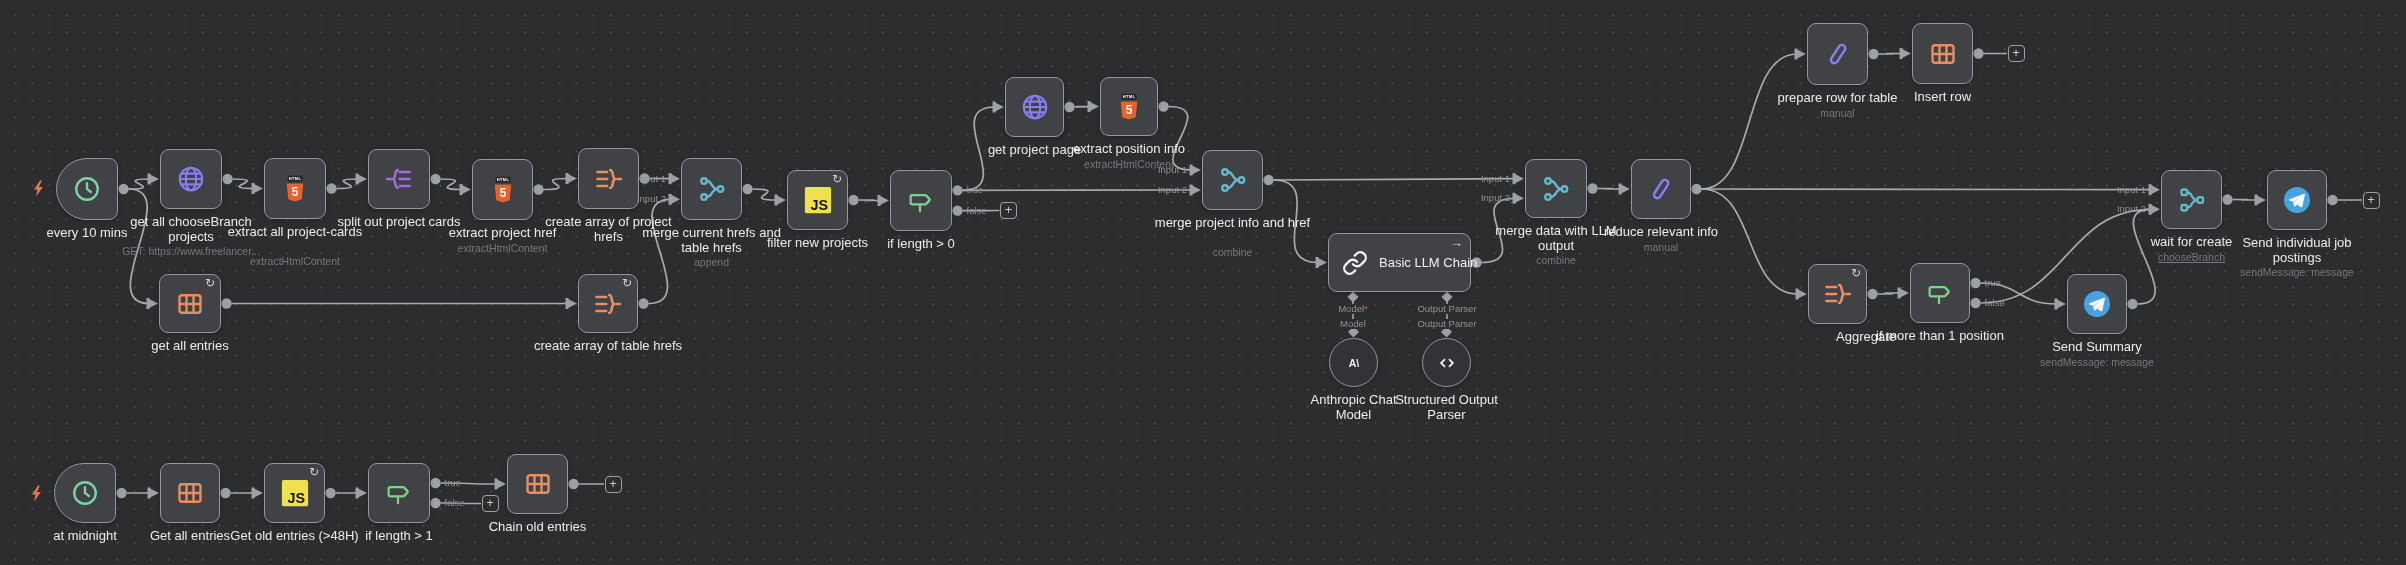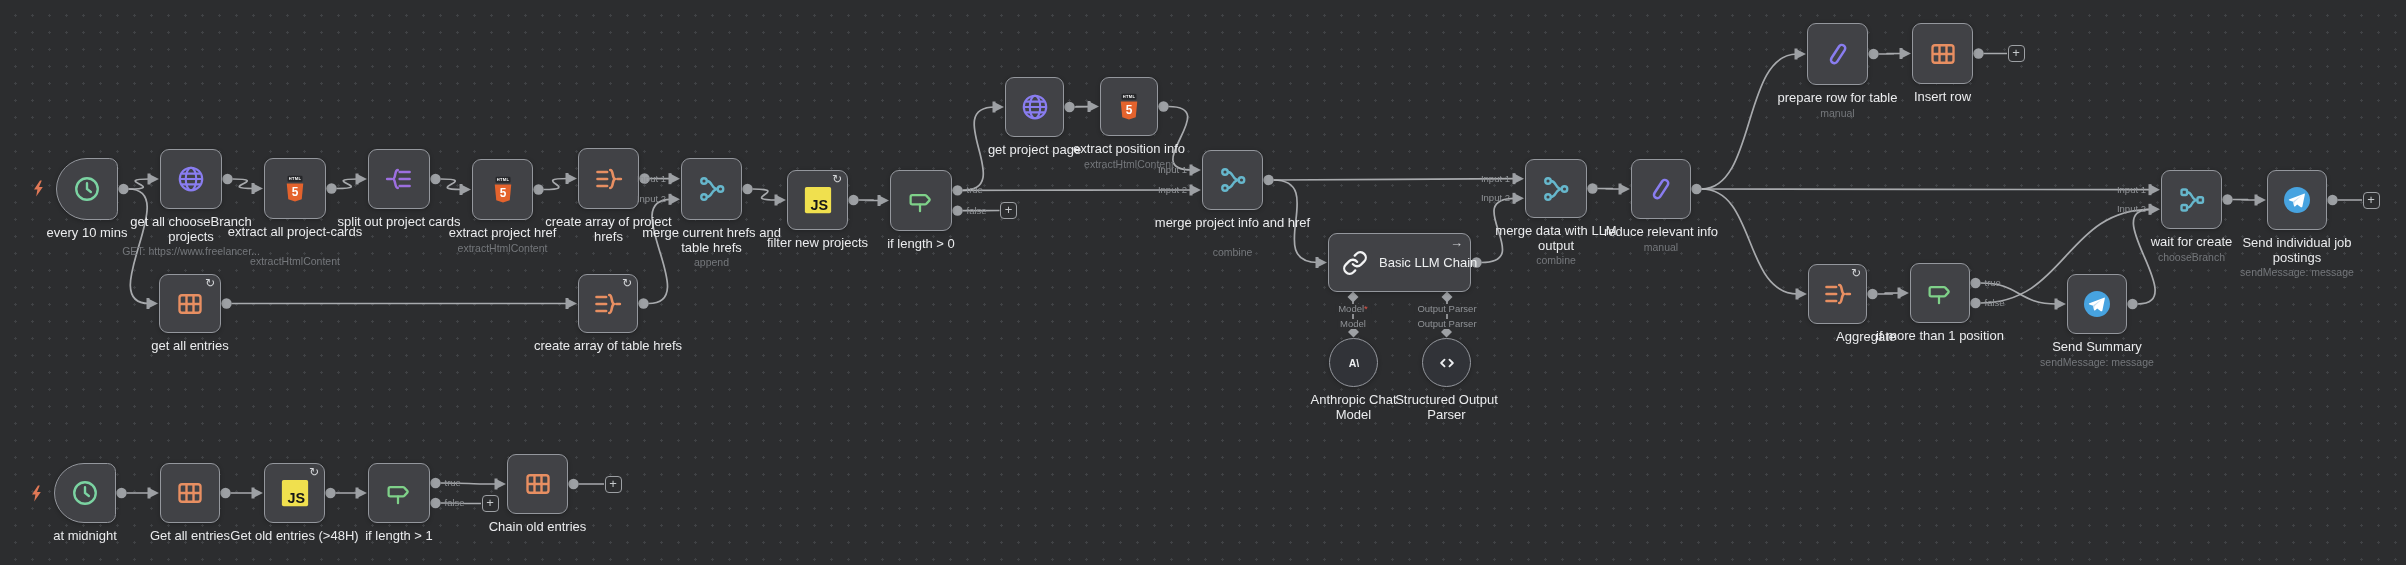--- a/index.html
+++ b/index.html
@@ -424,21 +424,21 @@
       <div class="icon-wrap">
         <svg width="30" height="30" viewBox="0 0 24 24" fill="none" stroke="#66b7cc" stroke-width="1.9">
           <rect x="3.6" y="3.6" width="4.4" height="4.4" rx="1.2"></rect>
           <rect x="3.6" y="16" width="4.4" height="4.4" rx="1.2"></rect>
           <rect x="16.4" y="9.8" width="4.4" height="4.4" rx="1.2"></rect>
           <path d="M8.2 5.8c4.4 0 3 6.2 8 6.2M8.2 18.2c4.4 0 3-6.2 8-6.2"></path>
         </svg>
       </div>
     </div>
     <div class="node-label" style="left: 2191.5px; top: 235px;">wait for create</div>
-    <div class="node-subtitle" style="left: 2191.5px; top: 250.5px;">chooseBranch</div>
+    <div class="node-subtitle" style="left: 2191.5px; top: 250.5px; text-decoration: underline;">chooseBranch</div>
     <div class="port-label in" style="left: 2146px; top: 189.667px;">Input 1</div>
     <div class="port-label in" style="left: 2146px; top: 209.333px;">Input 2</div>
     <div class="node" style="left: 2267px; top: 170px; width: 60px; height: 60px;">
       <div class="icon-wrap">
         <svg width="30" height="30" viewBox="0 0 24 24">
           <circle cx="12" cy="12" r="10.4" fill="#47a3e0"></circle>
           <path d="M17.6 6.9L5.9 11.4c-.6.25-.55.85.05 1.05l2.95.95.7 3.3c.15.6.65.7 1.05.3l1.5-1.5 2.95 2.2c.5.35 1.05.1 1.2-.55l1.95-9.3c.15-.7-.3-1.15-.75-.95z" fill="#fff"></path>
           <path d="M9.6 16.6l.35-2.9 5.7-5.3-6.7 4.5z" fill="#c8dff2"></path>
         </svg>
       </div>

